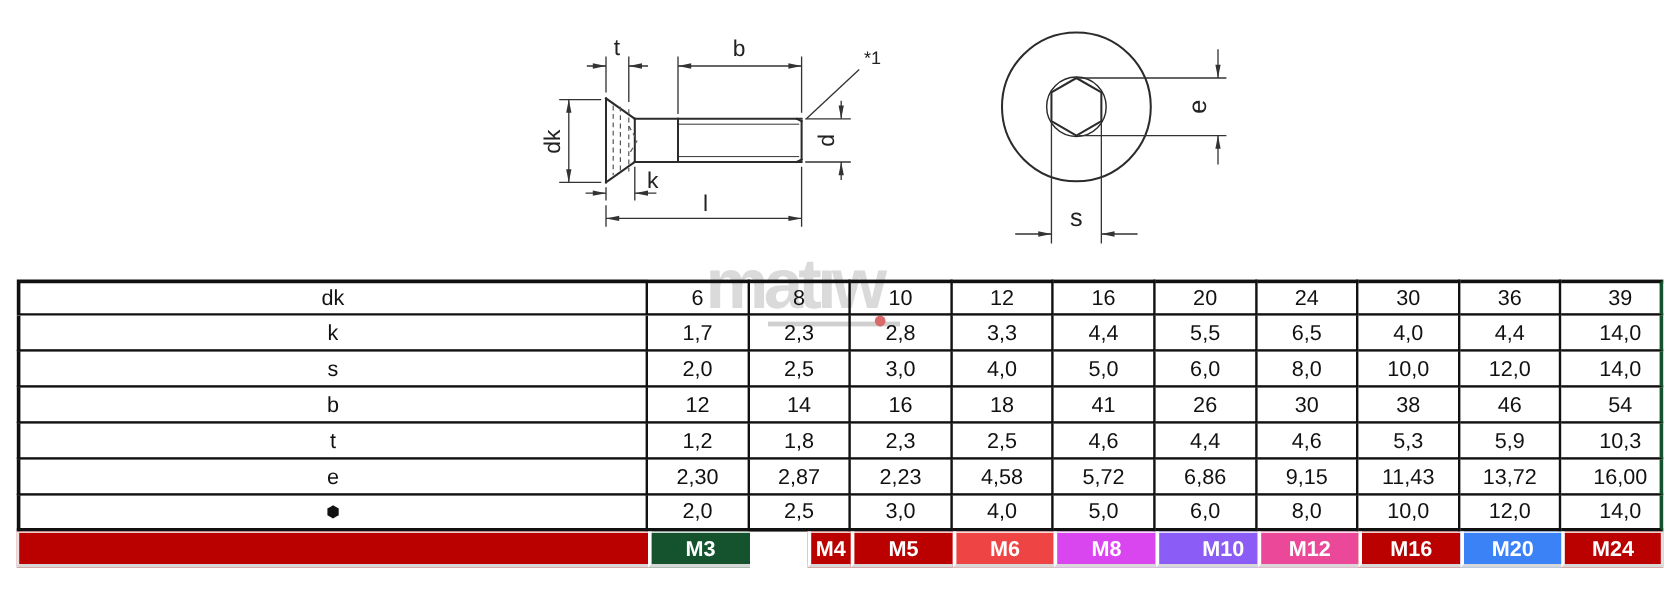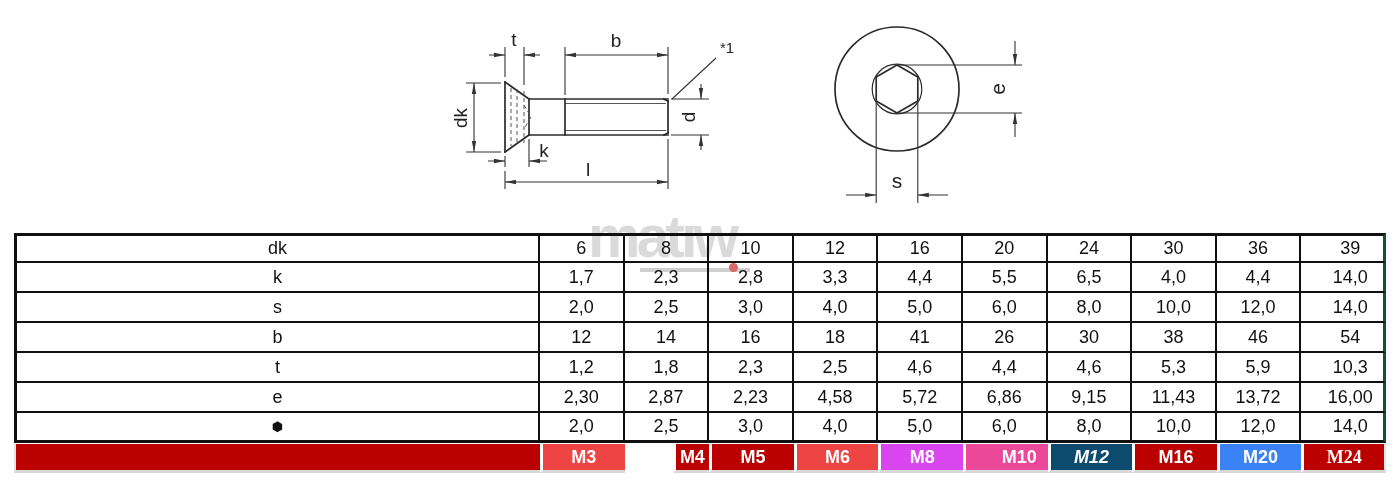--- a/index.html
+++ b/index.html
@@ -240,23 +240,23 @@
     <div class="cell row-bot">2,5</div>
     <div class="cell row-bot">3,0</div>
     <div class="cell row-bot">4,0</div>
     <div class="cell row-bot">5,0</div>
     <div class="cell row-bot">6,0</div>
     <div class="cell row-bot">8,0</div>
     <div class="cell row-bot">10,0</div>
     <div class="cell row-bot">12,0</div>
     <div class="cell row-bot col-last">14,0</div>
     <div class="red-cell first" style="background: rgb(187, 0, 0);"></div>
-    <div class="red-cell" style="background: #ef4444;">M3</div>
+    <div class="red-cell" style="background: #14532d;">M3</div>
     <div class="red-cell" style="background: rgb(187, 0, 0); margin-left: 48px;">M4</div>
     <div class="red-cell" style="background: rgb(187, 0, 0);">M5</div>
     <div class="red-cell" style="background: #ef4444;">M6</div>
     <div class="red-cell" style="background: #d946ef;">M8</div>
-    <div class="red-cell" style="background: #ec4899; padding-left: 25px;">M10</div>
-    <div class="red-cell" style="background: #0c4a6e; font-style: italic;">M12</div>
+    <div class="red-cell" style="background: #8b5cf6; padding-left: 25px;">M10</div>
+    <div class="red-cell" style="background: #ec4899;">M12</div>
     <div class="red-cell" style="background: rgb(187, 0, 0);">M16</div>
     <div class="red-cell" style="background: #3b82f6;">M20</div>
-    <div class="red-cell last" style="background: rgb(187, 0, 0); font-family: Liberation Serif, serif;">M24</div>
+    <div class="red-cell last" style="background: rgb(187, 0, 0);">M24</div>
   </div>
 
 </body></html>

